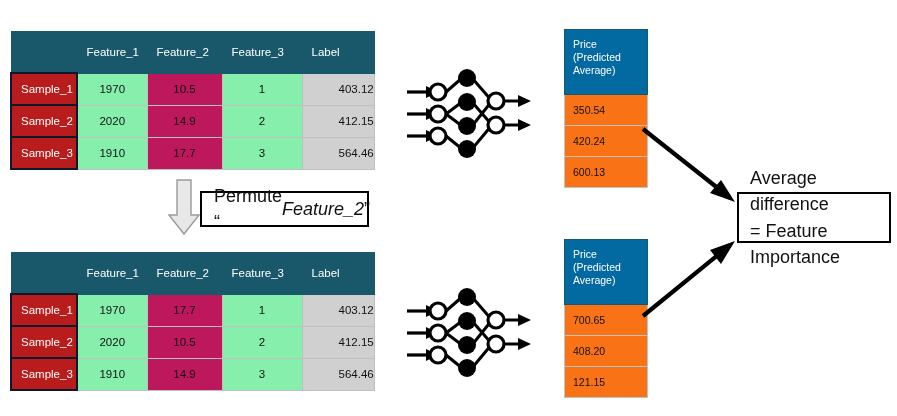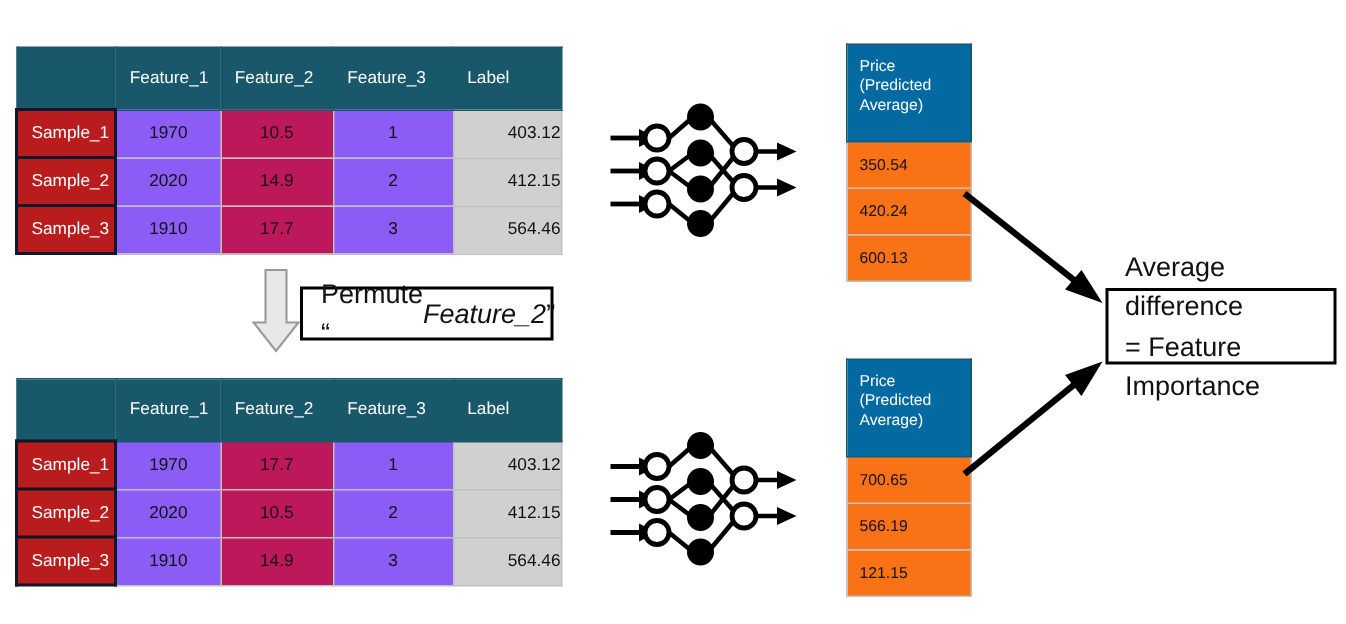--- a/index.html
+++ b/index.html
@@ -50,21 +50,21 @@
     border: 1px solid #19576a;
   }
   .feature-table td.rowhead {
     background: #b91c1c;
     color: #ffffff;
     text-align: left;
     padding-left: 9px;
     border: 2px solid #0f172a;
   }
   .feature-table td.plain {
-    background: #8b5cf6;
+    background: #86efac;
   }
   .feature-table td.hl {
     background: #be185d;
   }
   .feature-table td.label {
     background: #d0d0d0;
     padding-left: 36px;
   }
 
   .col-rowhead { width: 66px; }
@@ -342,21 +342,21 @@
 
   <table class="price-table" id="price-permuted" style="left:564px; top:239px;">
     <tbody>
       <tr>
         <td class="phead"><span>Price</span><br><span>(Predicted</span><br><span>Average)</span></td>
       </tr>
       <tr>
         <td>700.65</td>
       </tr>
       <tr>
-        <td>566.19</td>
+        <td>408.20</td>
       </tr>
       <tr>
         <td>121.15</td>
       </tr>
     </tbody>
   </table>
 
   <svg class="abs-svg" style="left:640px; top:125px;" width="105" height="85" viewBox="0 0 105 85">
     <line x1="3" y1="4" x2="84" y2="68" stroke="#000000" stroke-width="4.2"></line>
     <polygon points="95,77 70,68 81,55" fill="#000000"></polygon>

